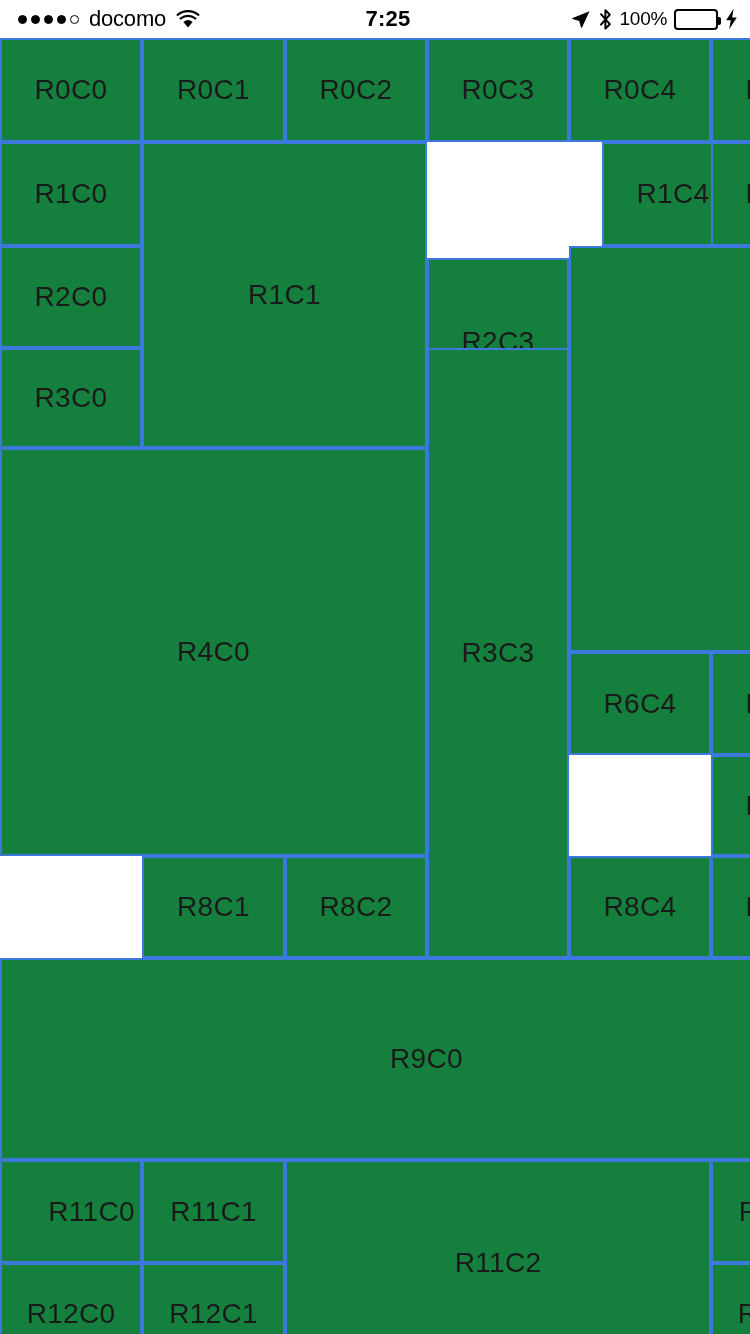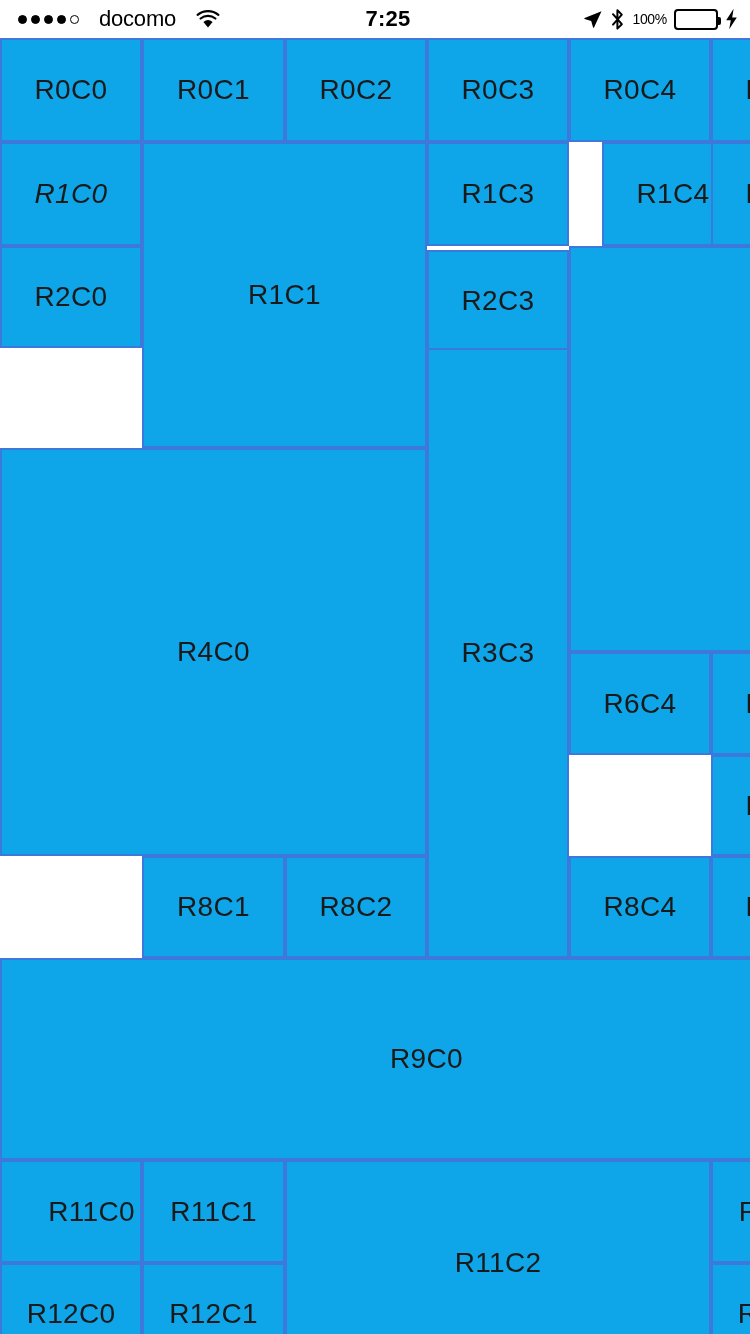--- a/index.html
+++ b/index.html
@@ -13,51 +13,51 @@
 
   
   #status-bar{
     position:absolute; left:0; top:0;
     width:750px; height:38px;
     background:#ffffff;
     display:flex; align-items:center;
     color:#000000;
   }
   .sb-left{ position:absolute; left:18px; top:0; height:38px;
-            display:flex; align-items:center; gap:20px; }
+            display:flex; align-items:center; gap:10px; }
   .sb-center{ position:absolute; left:0; top:0; width:750px; height:38px;
               display:flex; align-items:center; justify-content:center;margin-left:13px; }
   .sb-right{ position:absolute; right:12px; top:0; height:38px;
              display:flex; align-items:center; gap:7px; }
 
   .dots{ display:flex; align-items:center; gap:4px; }
   .dot{ width:9px; height:9px; border-radius:50%;
         border:1.5px solid #000; background:#000; }
   .dot.empty{ background:transparent; }
 
   .carrier{ font-size:22px; letter-spacing:-0.2px; }
   .clock{ font-size:22px; font-weight:bold; letter-spacing:0.2px; }
-  .batt-pct{ font-size:14px; letter-spacing:-0.3px; }
+  .batt-pct{ font-size:19px; letter-spacing:-0.3px; }
 
   .batt{ position:relative; width:44px; height:21px;
          border:2px solid #000; border-radius:4px; padding:1.5px; }
   .batt-fill{ height:100%; background:#4CD964; border-radius:1.5px; }
   .batt-cap{ position:absolute; right:-5px; top:6px;
              width:3px; height:8px; background:#000; border-radius:0 2px 2px 0; }
 
   
   #grid-canvas{
     position:absolute; left:0; top:38px;
     width:750px; height:1296px;
     overflow:hidden;
   }
   .cell{
     position:absolute;
     border:2px solid #3d79dd;
-    background:#0ea5e9;
+    background:#15803d;
     display:flex; align-items:center; justify-content:center;
     font-size:28px;
     color:#1a1a1a;
     letter-spacing:0.3px;
     white-space:nowrap;
     overflow:hidden;
   }
 </style>
 </head>
 <body>
@@ -123,44 +123,44 @@
     </div>
     <div class="cell" style="left: 427px; top: 0px; width: 142px; height: 104px; border-color: rgb(61, 121, 221); color: rgb(26, 26, 26);">
       <span>R0C3</span>
     </div>
     <div class="cell" style="left: 569px; top: 0px; width: 142px; height: 104px; border-color: rgb(61, 121, 221); color: rgb(26, 26, 26);">
       <span>R0C4</span>
     </div>
     <div class="cell" style="left: 711px; top: 0px; width: 142px; height: 104px; border-color: rgb(61, 121, 221); color: rgb(26, 26, 26);">
       <span>R0C5</span>
     </div>
-    <div class="cell" style="left: 0px; top: 104px; width: 142px; height: 104px; border-color: rgb(61, 121, 221); color: rgb(26, 26, 26); font-style: italic;">
+    <div class="cell" style="left: 0px; top: 104px; width: 142px; height: 104px; border-color: rgb(61, 121, 221); color: rgb(26, 26, 26);">
       <span>R1C0</span>
     </div>
     <div class="cell" style="left: 142px; top: 104px; width: 285px; height: 306px; border-color: rgb(61, 121, 221); color: rgb(26, 26, 26);">
       <span>R1C1</span>
     </div>
-    <div class="cell" style="left: 427px; top: 104px; width: 142px; height: 104px; border-color: rgb(61, 121, 221); color: rgb(26, 26, 26);">
-      <span>R1C3</span>
-    </div>
     <div class="cell" style="left: 602px; top: 104px; width: 142px; height: 104px; border-color: rgb(61, 121, 221); color: rgb(26, 26, 26);">
       <span>R1C4</span>
     </div>
     <div class="cell" style="left: 711px; top: 104px; width: 142px; height: 104px; border-color: rgb(61, 121, 221); color: rgb(26, 26, 26);">
       <span>R1C5</span>
     </div>
     <div class="cell" style="left: 0px; top: 208px; width: 142px; height: 102px; border-color: rgb(61, 121, 221); color: rgb(26, 26, 26);">
       <span>R2C0</span>
     </div>
-    <div class="cell" style="left: 427px; top: 212px; width: 142px; height: 102px; border-color: rgb(61, 121, 221); color: rgb(26, 26, 26);">
+    <div class="cell" style="left: 427px; top: 220px; width: 142px; height: 102px; border-color: rgb(61, 121, 221); color: rgb(26, 26, 26); align-items: flex-end;">
       <span>R2C3</span>
     </div>
     <div class="cell" style="left: 569px; top: 208px; width: 284px; height: 406px; border-color: rgb(61, 121, 221); color: rgb(26, 26, 26);">
       <span></span>
     </div>
+    <div class="cell" style="left: 0px; top: 310px; width: 142px; height: 100px; border-color: rgb(61, 121, 221); color: rgb(26, 26, 26);">
+      <span>R3C0</span>
+    </div>
     <div class="cell" style="left: 427px; top: 310px; width: 142px; height: 610px; border-color: rgb(61, 121, 221); color: rgb(26, 26, 26);">
       <span>R3C3</span>
     </div>
     <div class="cell" style="left: 0px; top: 410px; width: 427px; height: 408px; border-color: rgb(61, 121, 221); color: rgb(26, 26, 26);">
       <span>R4C0</span>
     </div>
     <div class="cell" style="left: 569px; top: 614px; width: 142px; height: 103px; border-color: rgb(61, 121, 221); color: rgb(26, 26, 26);">
       <span>R6C4</span>
     </div>
     <div class="cell" style="left: 711px; top: 614px; width: 142px; height: 103px; border-color: rgb(61, 121, 221); color: rgb(26, 26, 26);">

